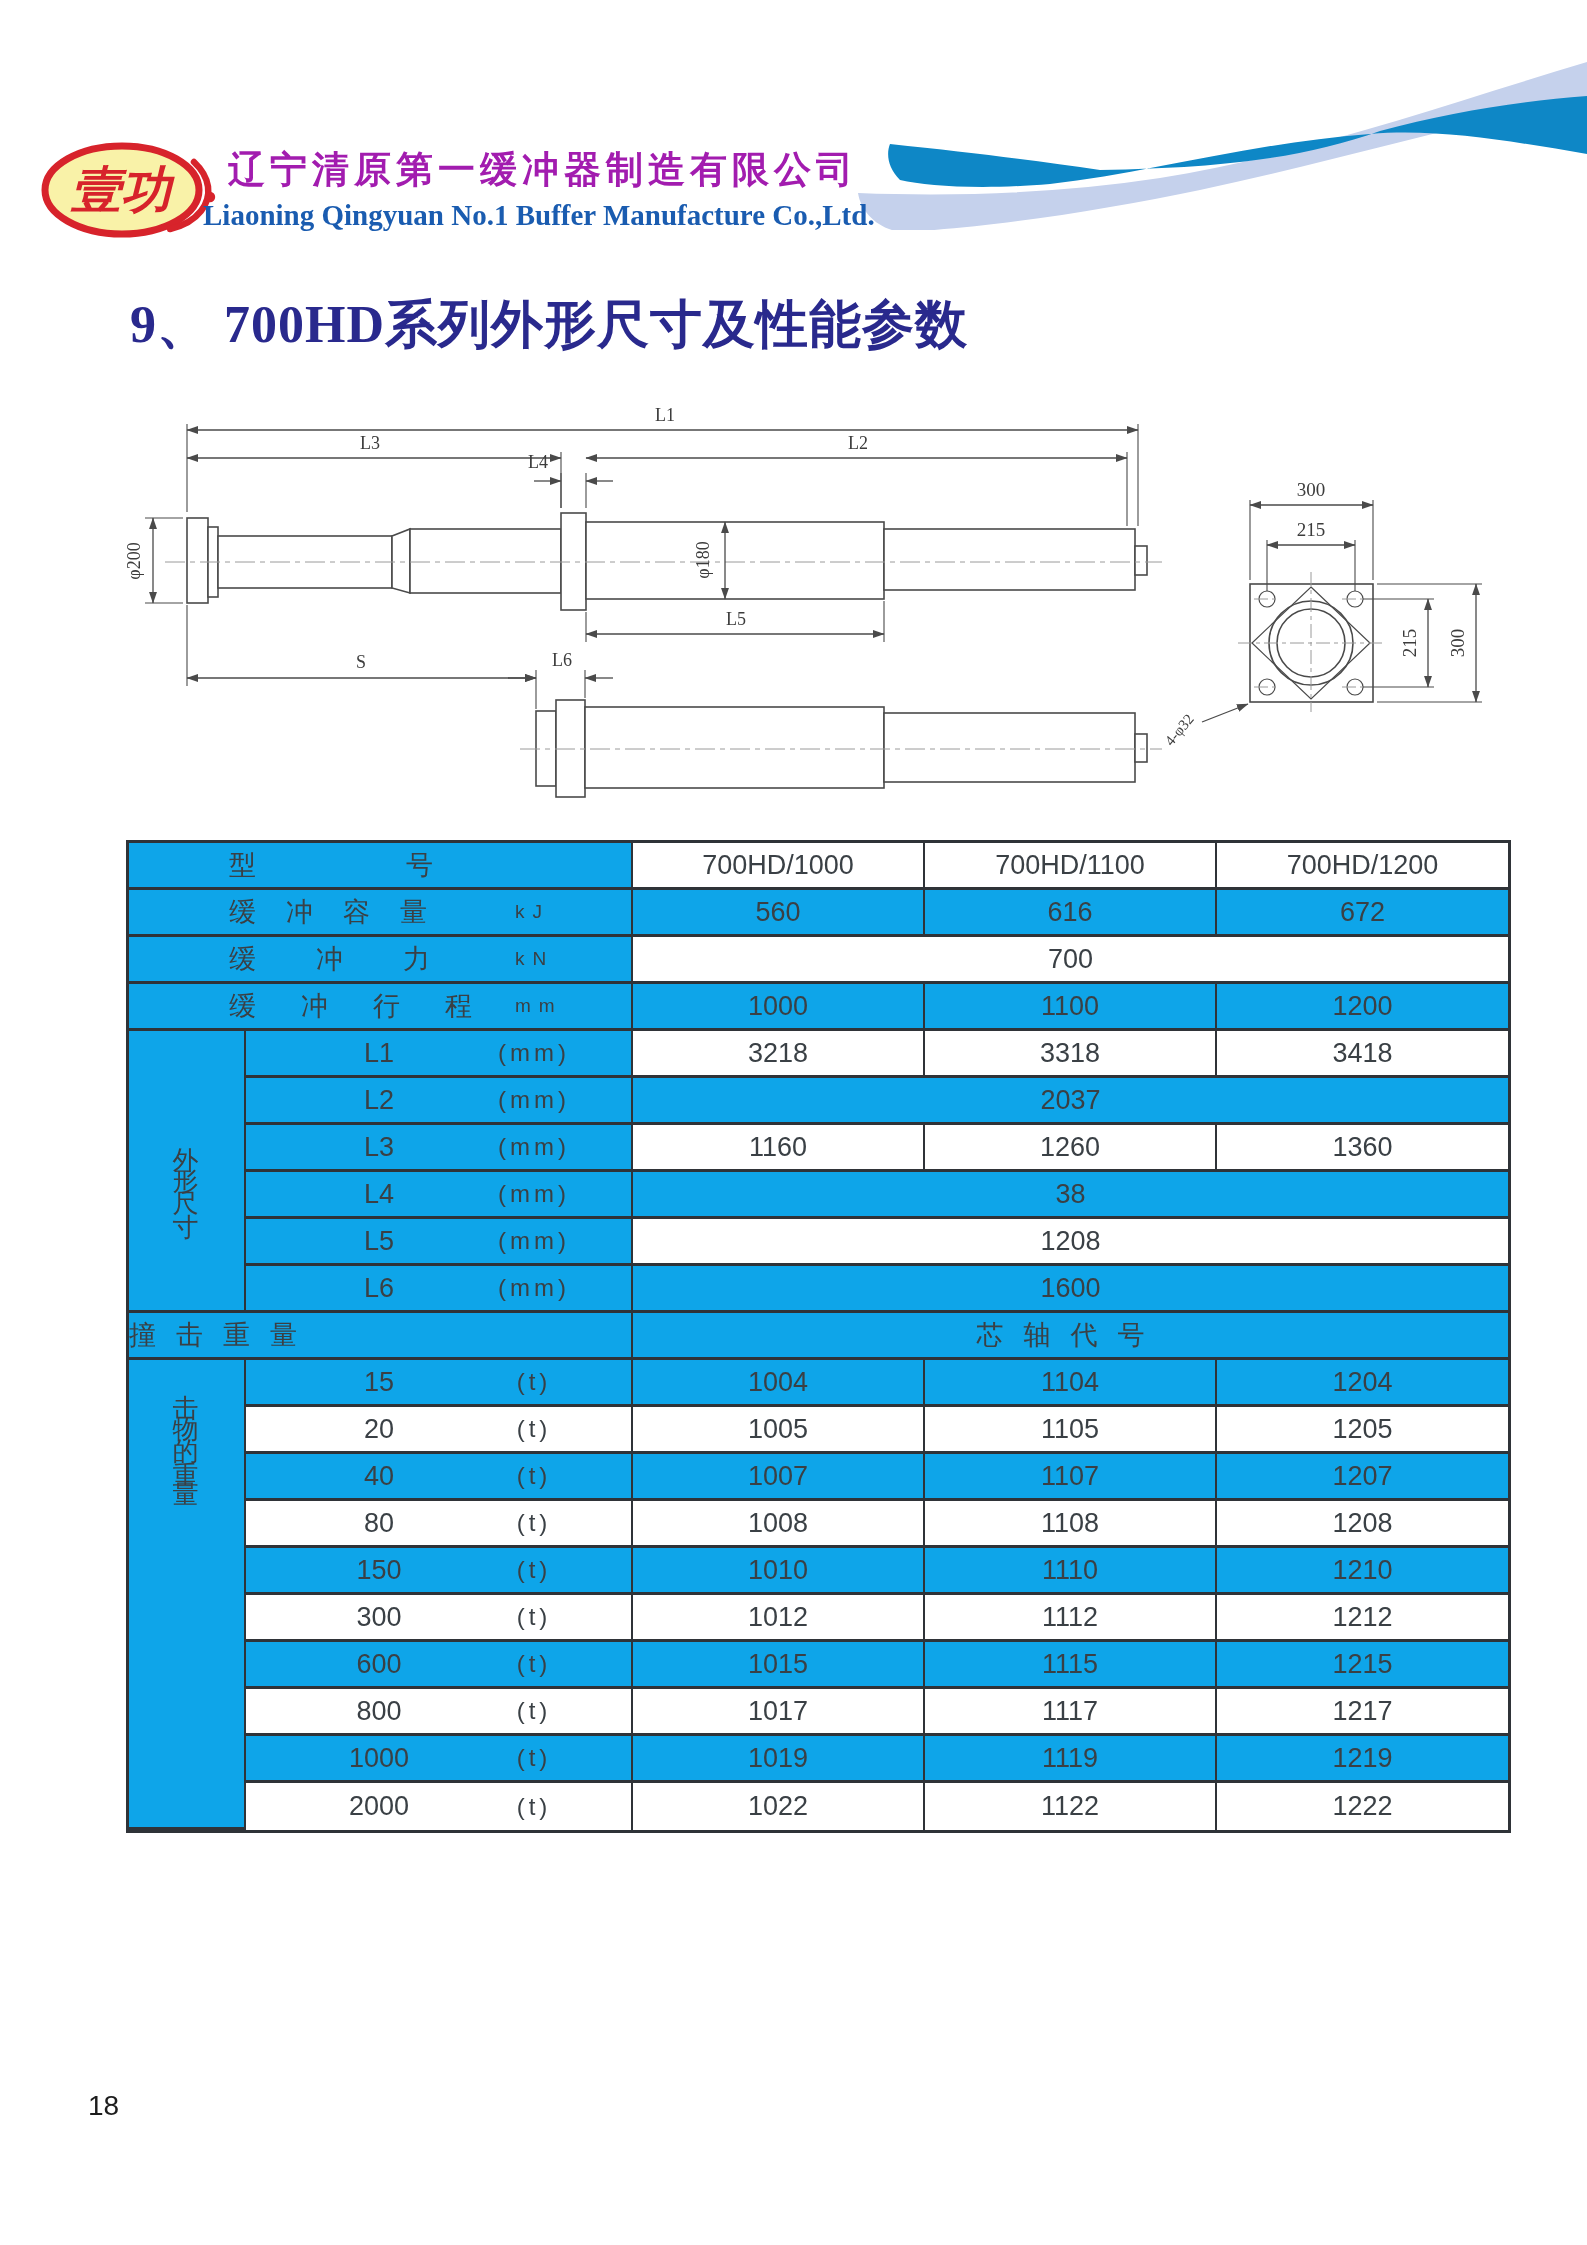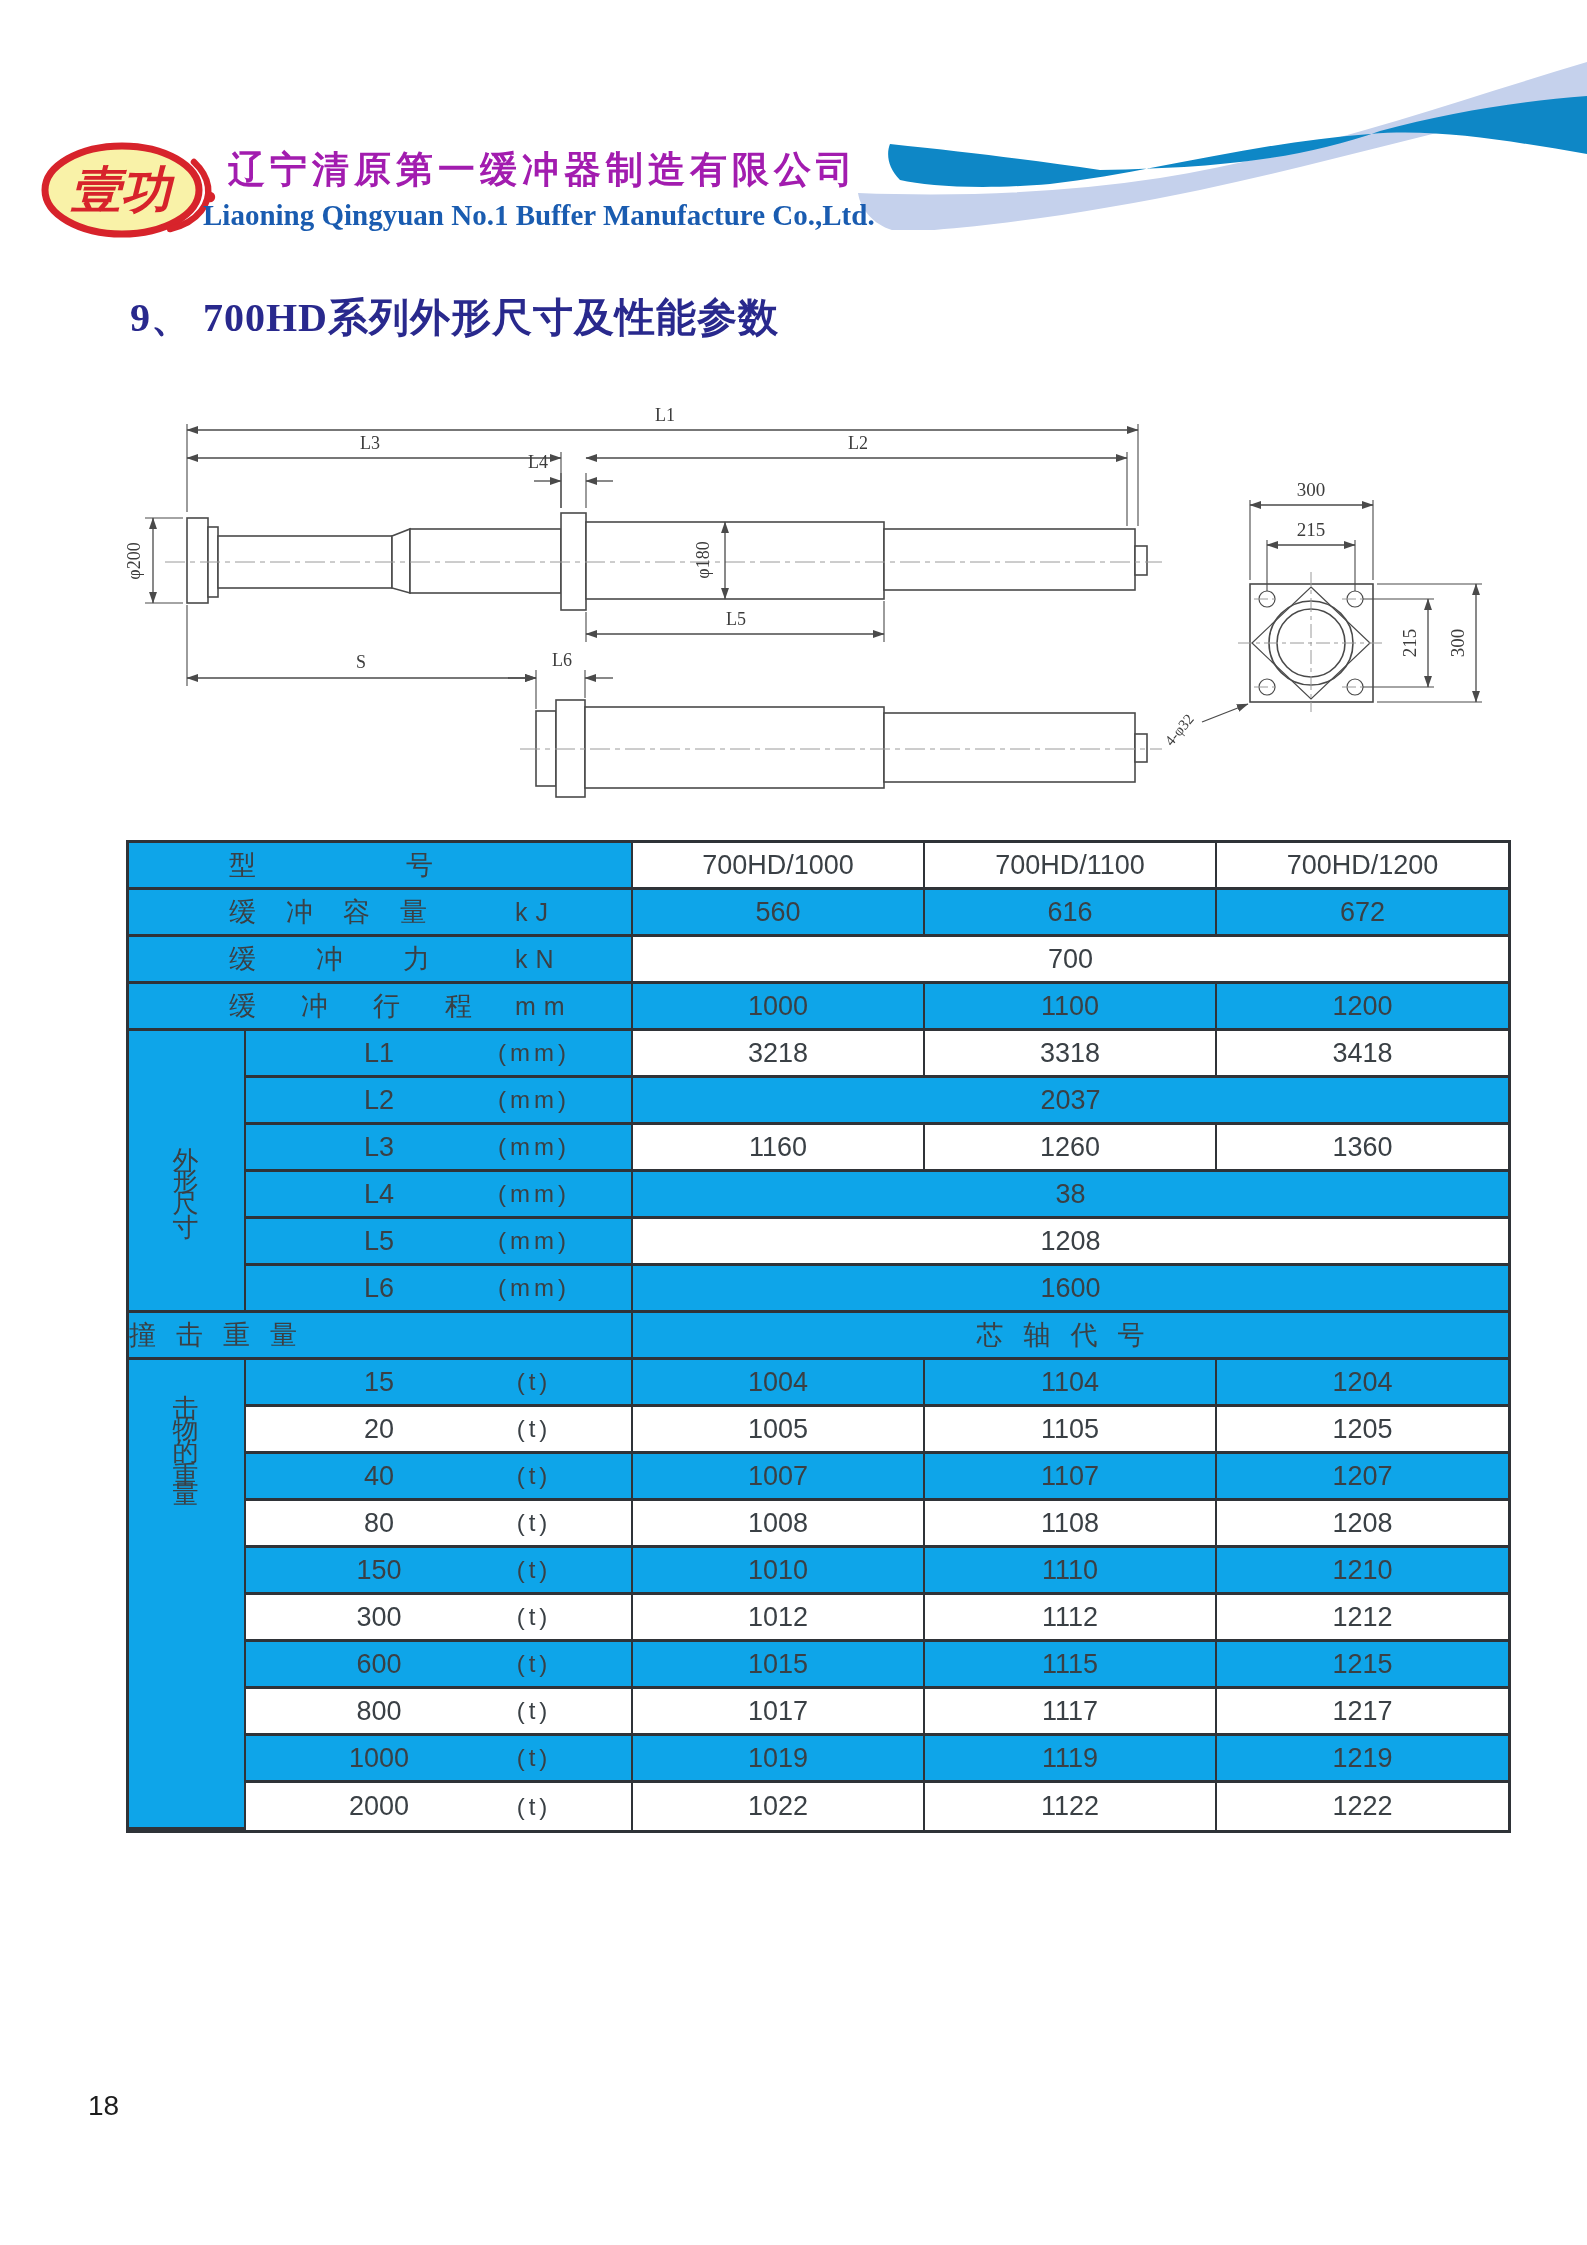--- a/index.html
+++ b/index.html
@@ -8,21 +8,21 @@
   .abs{position:absolute;}
 
   
   .company-cn{left:228px;top:145px;font-family:"Liberation Serif",serif;font-weight:bold;
               font-size:37px;letter-spacing:5px;color:#a21caf;white-space:nowrap;}
   .company-en{left:203px;top:199px;font-family:"Liberation Serif",serif;font-weight:bold;
               font-size:29px;color:#1a5cb0;white-space:nowrap;}
 
   
   .sec-title{left:130px;top:290px;font-family:"Liberation Serif",serif;font-weight:bold;
-             font-size:40px;color:#29298d;letter-spacing:1px;white-space:nowrap;}
+             font-size:52px;color:#29298d;letter-spacing:1px;white-space:nowrap;}
 
   
   .page-num{left:88px;top:2090px;font-size:28px;color:#1c1c1c;}
 
   
   .tbl{left:126px;top:840px;display:grid;
        grid-template-columns:117px 387px 292px 292px 291px;
        grid-auto-rows:47px;border:3px solid #2f3338;background:#fff;
        color:#3a4045;}
   .c{border-right:2px solid #2f3338;border-bottom:3px solid #2f3338;
@@ -31,21 +31,21 @@
   .b{background:#0ea5e9;}
   .s2{grid-column:span 2;}
   .s3{grid-column:span 3;}
   .lc{border-right:none;}
   .lr{border-bottom:none;}
   .lab{justify-content:flex-start;padding-left:100px;white-space:nowrap;}
   .ls150{letter-spacing:150px;}
   .ls30{letter-spacing:30px;}
   .ls60{letter-spacing:60px;}
   .ls45{letter-spacing:45px;}
-  .unit{position:absolute;left:386px;letter-spacing:8px;font-size:25px;}
+  .unit{position:absolute;left:386px;letter-spacing:8px;font-size:19px;}
   .sub{position:absolute;left:88px;width:90px;text-align:center;}
   .subu{position:absolute;left:228px;width:120px;text-align:center;letter-spacing:4px;font-size:24px;}
   .vcell{align-items:center;}
   .vert{writing-mode:vertical-rl;text-orientation:upright;font-size:26px;letter-spacing:22px;color:#3a4045;}
   .vtop{align-items:flex-start;padding-top:14px;}
   .impact{justify-content:flex-start;letter-spacing:20px;white-space:nowrap;}
   .spindle{letter-spacing:20px;white-space:nowrap;}
 
   
   .draw-svg text{font-family:"Liberation Serif",serif;fill:#3c3c3c;}

